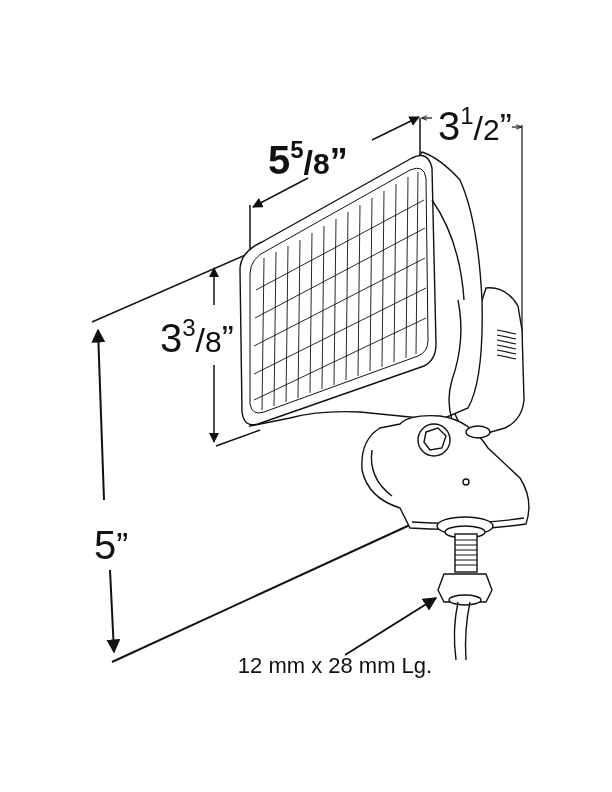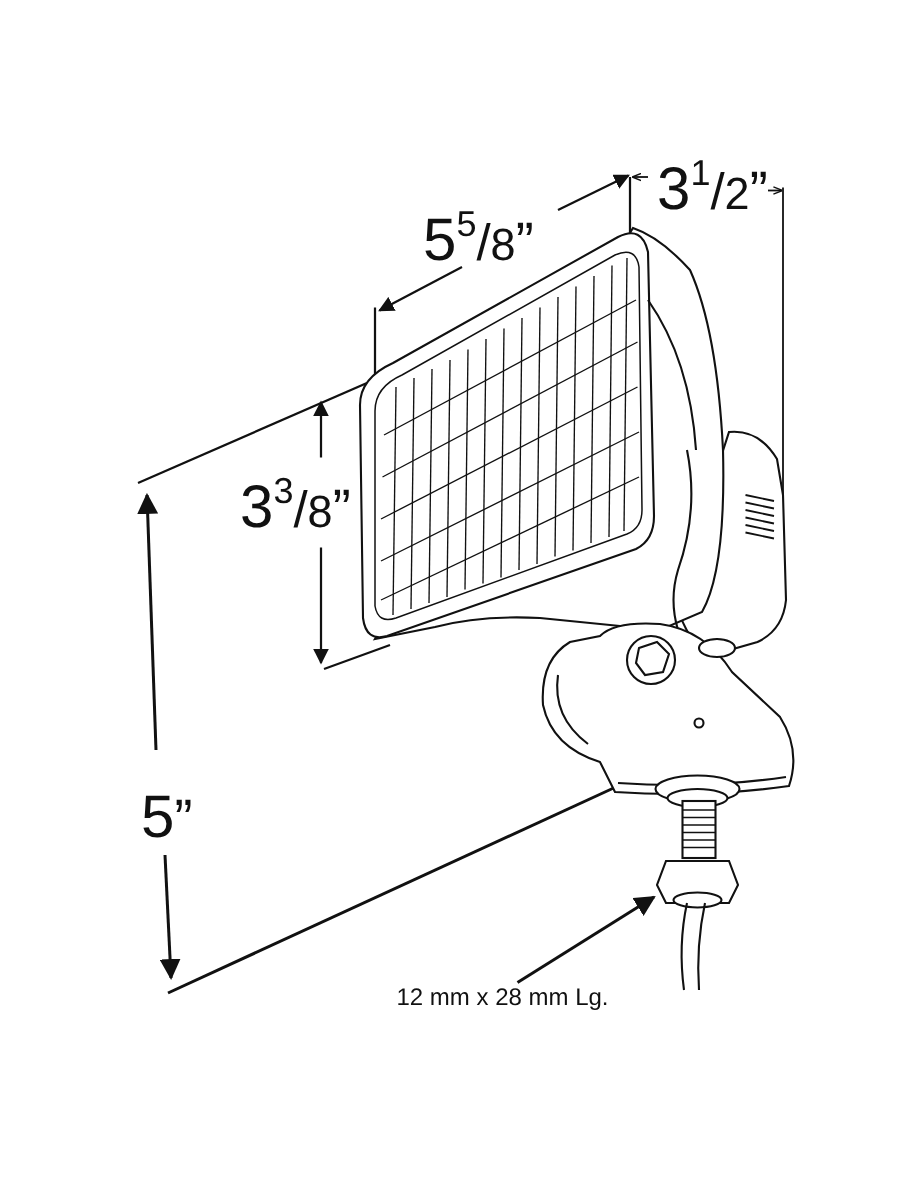--- a/index.html
+++ b/index.html
@@ -6,21 +6,21 @@
   body { width: 612px; height: 792px; position: relative; overflow: hidden;
          font-family: "Liberation Sans", sans-serif; color: #111111; }
   svg.drawing { position: absolute; left: 0; top: 0; }
   .dim { position: absolute; font-family: "Liberation Sans", sans-serif; color: #111; line-height: 1; white-space: nowrap; }
   .dim .whole { font-size: 40px; }
   .dim .num { font-size: 24px; vertical-align: 16px; }
   .dim .slash { font-size: 34px; }
   .dim .den { font-size: 30px; }
   .dim .inch { font-size: 36px; }
   .caption { position: absolute; left: 190px; top: 652px; width: 290px; text-align: center;
-             font-size: 16px; line-height: 28px; color: #111; }
+             font-size: 22px; line-height: 28px; color: #111; }
 </style>
 </head>
 <body>
 
 <svg class="drawing" width="612" height="792" viewBox="0 0 612 792" xmlns="http://www.w3.org/2000/svg">
   <defs>
     <marker id="ah" viewBox="0 0 10 10" refX="9" refY="5" markerWidth="7" markerHeight="7" orient="auto-start-reverse">
       <path d="M0,0 L10,5 L0,10 z" fill="#111"></path>
     </marker>
     <marker id="ahs" viewBox="0 0 10 10" refX="9" refY="5" markerWidth="5" markerHeight="5" orient="auto-start-reverse">
@@ -124,21 +124,21 @@
       <line x1="455" y1="560" x2="477" y2="560"></line>
       <line x1="455" y1="565" x2="477" y2="565"></line>
     </g>
     <path d="M444,574 L486,574 L492,590 L486,602 L444,602 L438,590 Z"></path>
     <ellipse cx="465" cy="600" rx="16" ry="5"></ellipse>
     <path d="M458,602 Q452,630 456,660" fill="none"></path>
     <path d="M470,602 Q464,630 466,660" fill="none"></path>
   </g>
 </svg>
 
-<div class="dim" style="left:282px; top:138px;">
+<div class="dim" style="left:268px; top:138px;font-weight:bold;">
   <span class="whole">5</span><span class="num">5</span><span class="slash">/</span><span class="den">8</span><span class="inch">”</span>
 </div>
 
 <div class="dim" style="left:438px; top:104px;">
   <span class="whole">3</span><span class="num">1</span><span class="slash">/</span><span class="den">2</span><span class="inch">”</span>
 </div>
 
 <div class="dim" style="left:160px; top:316px;text-align:right;">
   <span class="whole">3</span><span class="num">3</span><span class="slash">/</span><span class="den">8</span><span class="inch">”</span>
 </div>

